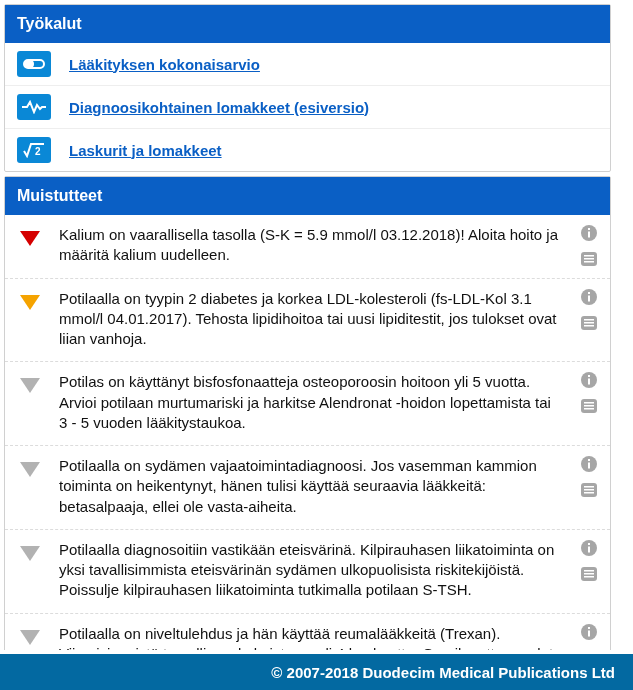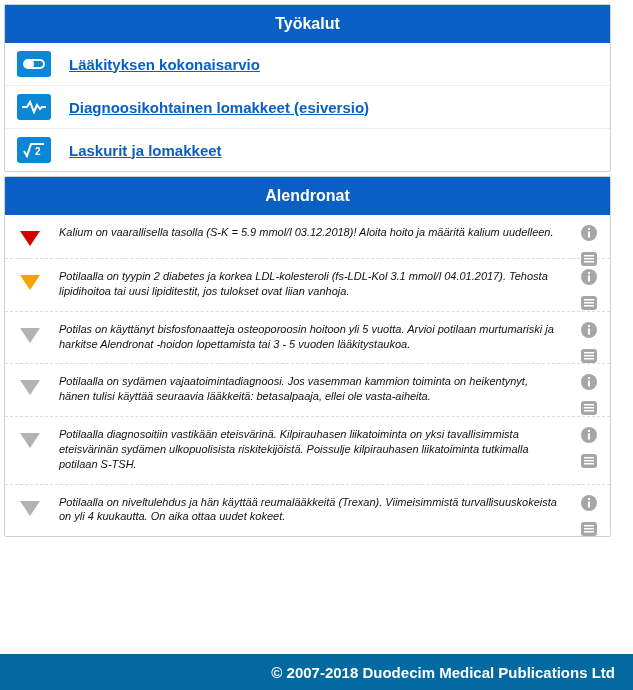--- a/index.html
+++ b/index.html
@@ -28,21 +28,20 @@
   .viewport::-webkit-scrollbar-button:vertical:start:decrement { background: #f1f1f1; }
   .viewport::-webkit-scrollbar-button:vertical:end:increment { background: #f1f1f1; }
 
   .panel { border:1px solid #d0d0d0; border-radius:2px; margin-bottom:4px; }
   .panel-header {
     background:#0a5fc5;
     color:#fff;
     font-weight:bold;
     font-size:16px;
     padding:10px 12px;
-    text-align:center;
   }
   .tool-row {
     display:flex;
     align-items:center;
     padding:8px 12px;
     border-bottom:1px solid #eee;
   }
   .tool-row:last-child { border-bottom:none; }
   .tool-icon {
     width:34px; height:26px;
@@ -79,24 +78,23 @@
     width:0; height:0;
     border-left:10px solid transparent;
     border-right:10px solid transparent;
     border-top:15px solid;
   }
   .tri-red { border-top-color:#d50000; }
   .tri-orange { border-top-color:#f5a300; }
   .tri-grey { border-top-color:#b2b2b2; }
   .reminder-text {
     flex:1;
-    font-size:11px;
+    font-size:15px;
     line-height:1.35;
     padding-right:40px;
-    font-style:italic;
   }
   .reminder-actions {
     position:absolute;
     right:8px; top:8px;
     width:26px;
     display:flex;
     flex-direction:column;
     gap:6px;
     align-items:center;
   }
@@ -153,21 +151,21 @@
         <svg width="24" height="16" viewBox="0 0 24 16">
             <path d="M2 9 L5 14 L9 2 L22 2" fill="none" stroke="#fff" stroke-width="2"></path>
             <text x="13" y="13" font-size="10" font-weight="bold" fill="#fff">2</text>
           </svg>
       </div>
       <span class="tool-link">Laskurit ja lomakkeet</span>
     </div>
   </div>
 
   <div class="panel">
-    <div class="panel-header">Alendronat</div>
+    <div class="panel-header">Muistutteet</div>
 
     <div class="reminder-row">
       <div class="triangle-col">
           <div class="triangle-down tri-red"></div>
         </div>
       <div class="reminder-text">Kalium on vaarallisella tasolla (S-K = 5.9 mmol/l 03.12.2018)! Aloita hoito ja määritä kalium uudelleen.</div>
       <div class="reminder-actions">
         <div class="action-icon">
             <svg width="18" height="18" viewBox="0 0 18 18">
               <circle cx="9" cy="9" r="8" fill="#a6a6a6"></circle>

